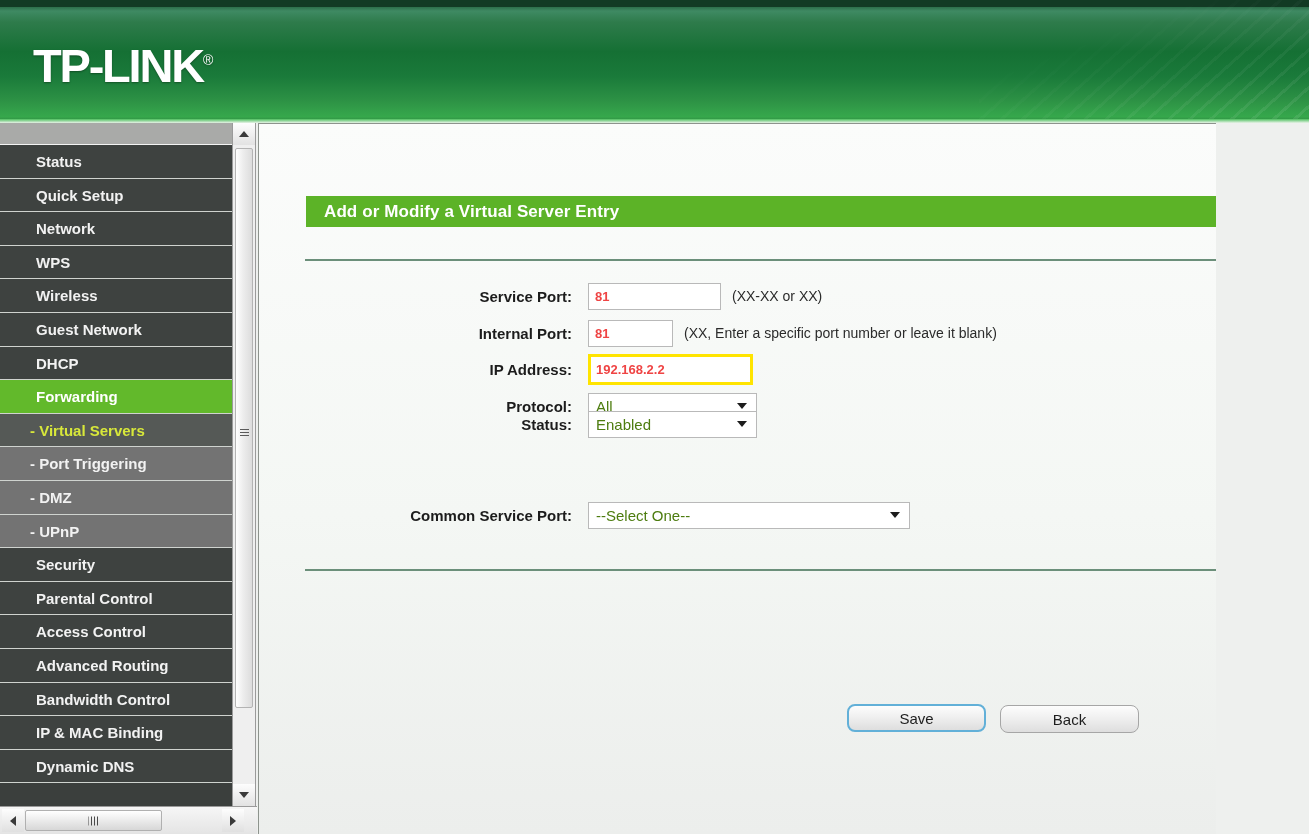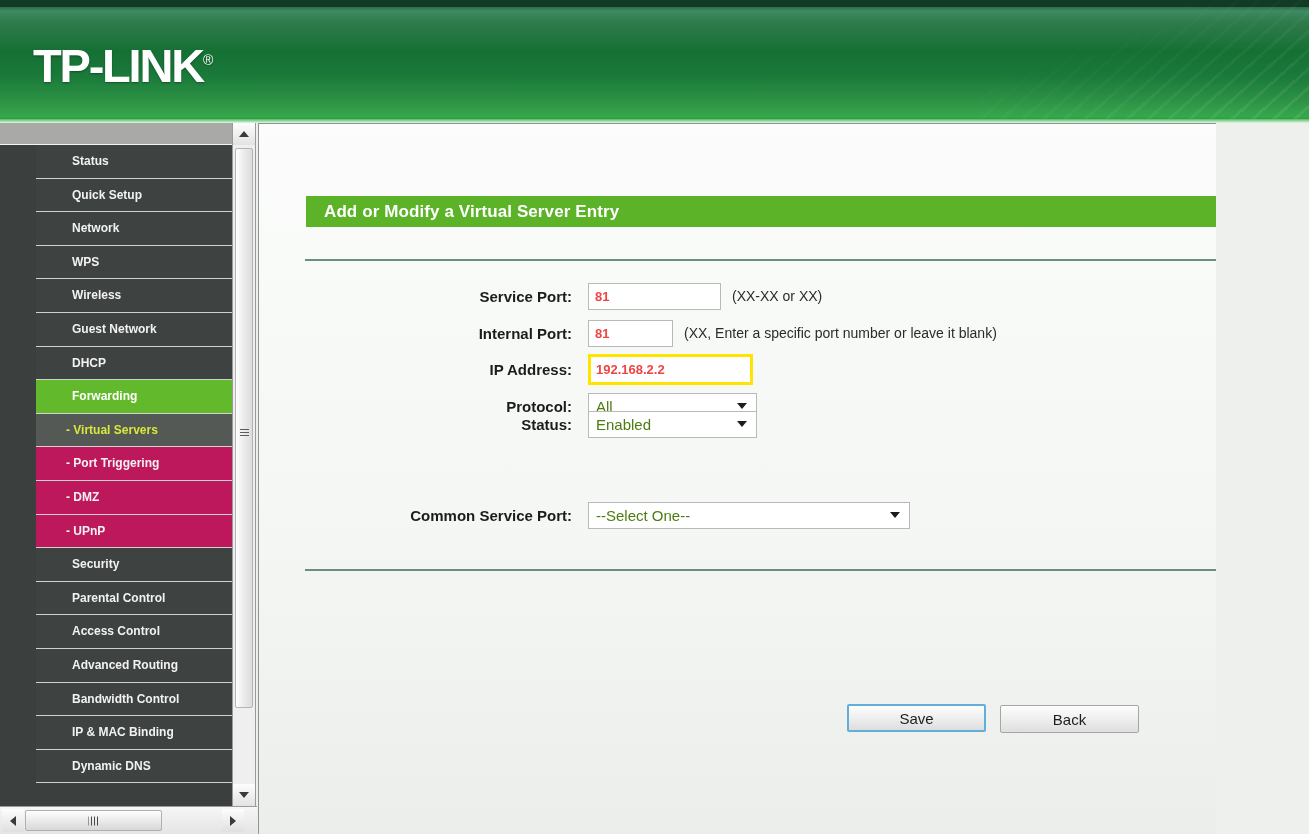--- a/index.html
+++ b/index.html
@@ -94,31 +94,30 @@
   .sidebar-topstrip {
     height: 22px;
     background: #a9aaa8;
     border-bottom: 1px solid #f4f4f4;
   }
   .menu-item {
     height: 33.6px;
     line-height: 33.6px;
     padding-left: 36px;
     color: #f2f2f2;
-    font-size: 12px;
+    font-size: 15px;
     font-weight: bold;
     background: #3e4240;
     border-bottom: 1px solid #cfd3cf;
     white-space: nowrap;
     overflow: hidden;
     cursor: pointer;
-    margin-left: 36px;
   }
   .menu-item.sub {
-    background: #be185d;
+    background: #737373;
     padding-left: 30px;
     font-weight: bold;
   }
   .menu-item.active {
     background: #62b92b;
     color: #ffffff;
   }
   .menu-item.subactive {
     background: #555956;
     color: #d8e83a;
@@ -322,21 +321,21 @@
 
   
   .btn {
     position: absolute;
     height: 28px;
     font-size: 15px;
     color: #1e1e1e;
     background: linear-gradient(to bottom, #fdfdfd 0%, #f0f0f0 45%, #dedede 100%);
     display: flex; align-items: center; justify-content: center;
     cursor: pointer;
-    border-radius: 2px;
+    border-radius: 8px;
   }
   .btn-save {
     left: 588px; top: 580px;
     width: 139px;
     border: 2px solid #62b0d8;
   }
   .btn-back {
     left: 741px; top: 581px;
     width: 139px;
     border: 1px solid #a6a6a6;

